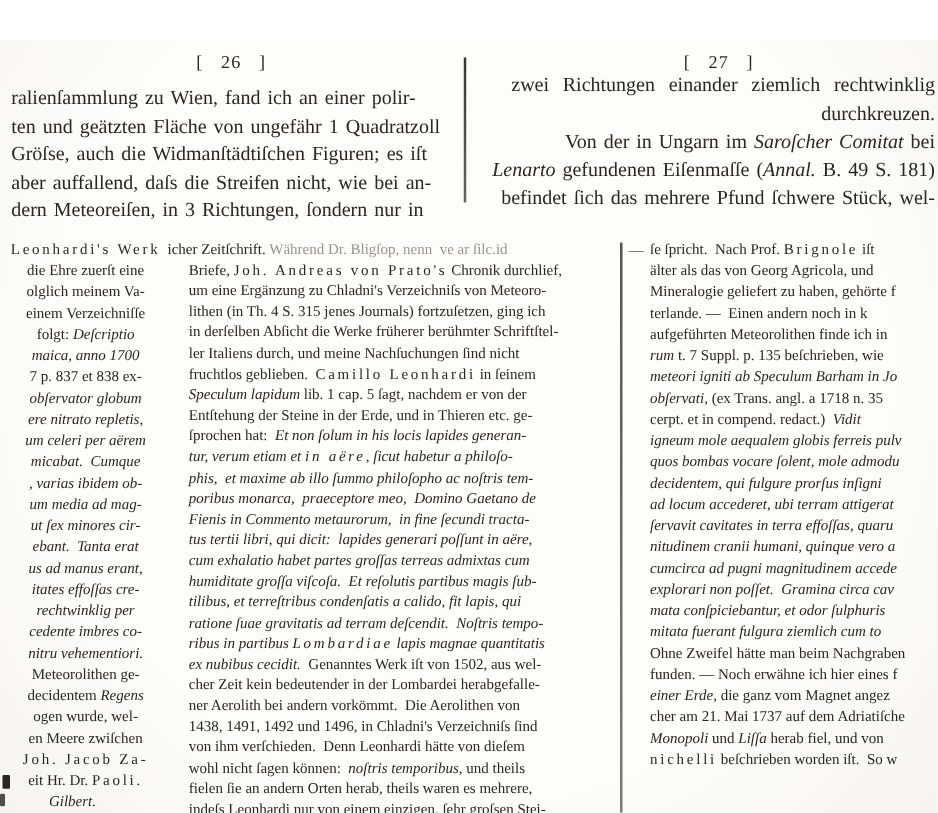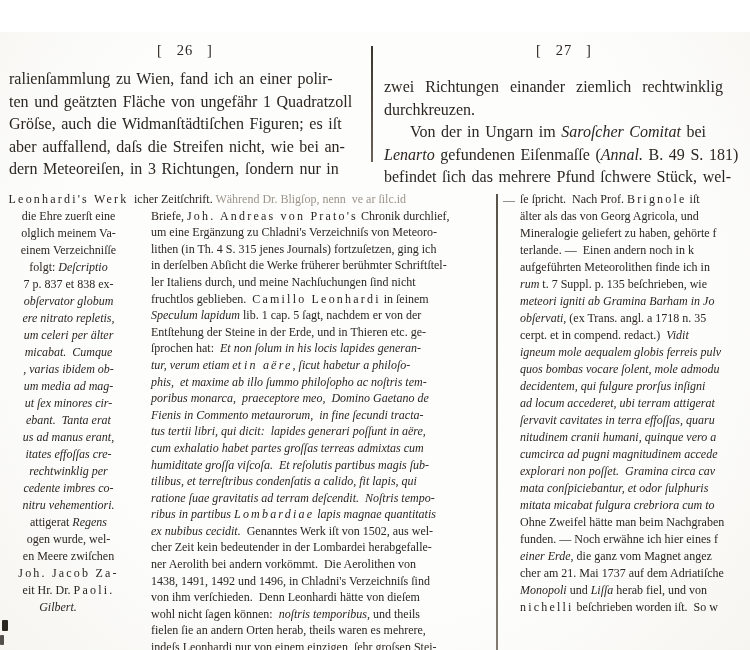--- a/index.html
+++ b/index.html
@@ -16,25 +16,25 @@
   .sp { letter-spacing:2.2px; }
   .it.sp { letter-spacing:2.2px; }
   .faded { color:#9b948a; filter:blur(0.6px); }
   .wide { word-spacing:7px; }
 
   .folio {
     position:absolute; top:10px; width:250px; text-align:center;
     font-size:14.5px; letter-spacing:1px; white-space:pre;
   }
   #folio-left { left:60px; }
-  #folio-right { left:439px; }
+  #folio-right { left:450px; }
 
   .body-text { position:absolute; font-size:16px; line-height:22.6px; word-spacing:1.6px; }
   #body-left  { left:9px;   top:36px; width:362px; }
-  #body-right { left:384px; top:44px; width:364px; }
+  #body-right { left:384px; top:26px; width:364px;text-align:right; }
 
   .vrule { position:absolute; width:2px; background:linear-gradient(var(--rule), #6b635a); }
   #rule-top    { left:371px; top:14px;  height:116px; }
   #rule-bottom { left:496px; top:162px; height:456px; opacity:.85; }
 
   .footnote { position:absolute; font-size:12px; }
   #fn-left  { left:5px;     top:159px; width:127px; line-height:17px;   text-align:center; }
   #fn-mid   { left:151px; top:159px; width:322px; line-height:16.6px; }
   #fn-right { left:520px; top:159px; width:230px; line-height:17px; }
 
@@ -69,35 +69,37 @@
       <div class="line"><span class="it">Lenarto</span><span> gefundenen Eiſenmaſſe (</span><span class="it">Annal.</span><span> B. 49 S. 181)</span></div>
       <div class="line"><span>befindet ſich das mehrere Pfund ſchwere Stück, wel-</span></div>
     </div>
 
   <div class="footnote" id="fn-left">
       <div class="line"><span class="sp">Leonhardi's Werk</span></div>
       <div class="line"><span>die Ehre zuerſt eine</span></div>
       <div class="line"><span>olglich meinem Va-</span></div>
       <div class="line"><span>einem Verzeichniſſe</span></div>
       <div class="line"><span>folgt: </span><span class="it">Deſcriptio</span></div>
+      <div class="line"><span class="it">maica, anno 1700</span></div>
       <div class="line"><span>7 p. 837 et 838 ex-</span></div>
       <div class="line"><span class="it">obſervator globum</span></div>
       <div class="line"><span class="it">ere nitrato repletis,</span></div>
-      <div class="line"><span class="it">um celeri per älter</span></div>
+      <div class="line"><span class="it">um celeri per aërem</span></div>
       <div class="line"><span class="it">micabat.  Cumque</span></div>
       <div class="line"><span class="it">, varias ibidem ob-</span></div>
       <div class="line"><span class="it">um media ad mag-</span></div>
       <div class="line"><span class="it">ut ſex minores cir-</span></div>
       <div class="line"><span class="it">ebant.  Tanta erat</span></div>
       <div class="line"><span class="it">us ad manus erant,</span></div>
       <div class="line"><span class="it">itates effoſſas cre-</span></div>
       <div class="line"><span class="it">rechtwinklig per</span></div>
       <div class="line"><span class="it">cedente imbres co-</span></div>
       <div class="line"><span class="it">nitru vehementiori.</span></div>
-      <div class="line"><span>attigerat </span><span class="it">Regens</span></div>
+      <div class="line"><span>Meteorolithen ge-</span></div>
+      <div class="line"><span>decidentem </span><span class="it">Regens</span></div>
       <div class="line"><span>ogen wurde, wel-</span></div>
       <div class="line"><span>en Meere zwiſchen</span></div>
       <div class="line"><span class="sp">Joh. Jacob Za-</span></div>
       <div class="line"><span>eit Hr. Dr. </span><span class="sp">Paoli.</span></div>
       <div class="line"><span class="it">Gilbert.       </span></div>
     </div>
 
   <div class="footnote" id="fn-mid">
       <div class="line" style="text-indent: -17px;"><span>icher Zeitſchrift. </span><span class="faded">Während Dr. Bligſop, nenn  ve ar ſilc.id</span></div>
       <div class="line"><span>Briefe, </span><span class="sp">Joh. Andreas von Prato's</span><span> Chronik durchlief,</span></div>
@@ -133,33 +135,33 @@
 
   <div id="fn-dash">—</div>
 
   <div class="footnote" id="fn-right">
       <div class="line"><span>ſe ſpricht.  Nach Prof. </span><span class="sp">Brignole</span><span> iſt</span></div>
       <div class="line"><span>älter als das von Georg Agricola, und</span></div>
       <div class="line"><span>Mineralogie geliefert zu haben, gehörte f</span></div>
       <div class="line"><span>terlande. —  Einen andern noch in k</span></div>
       <div class="line"><span>aufgeführten Meteorolithen finde ich in</span></div>
       <div class="line"><span class="it">rum</span><span> t. 7 Suppl. p. 135 beſchrieben, wie</span></div>
-      <div class="line"><span class="it">meteori igniti ab Gramina Barham in Jo</span></div>
+      <div class="line"><span class="it">meteori igniti ab Speculum Barham in Jo</span></div>
       <div class="line"><span class="it">obſervati,</span><span> (ex Trans. angl. a 1718 n. 35</span></div>
       <div class="line"><span>cerpt. et in compend. redact.)  </span><span class="it">Vidit</span></div>
       <div class="line"><span class="it">igneum mole aequalem globis ferreis pulv</span></div>
       <div class="line"><span class="it">quos bombas vocare ſolent, mole admodu</span></div>
       <div class="line"><span class="it">decidentem, qui fulgure prorſus inſigni</span></div>
       <div class="line"><span class="it">ad locum accederet, ubi terram attigerat</span></div>
       <div class="line"><span class="it">ſervavit cavitates in terra effoſſas, quaru</span></div>
       <div class="line"><span class="it">nitudinem cranii humani, quinque vero a</span></div>
       <div class="line"><span class="it">cumcirca ad pugni magnitudinem accede</span></div>
       <div class="line"><span class="it">explorari non poſſet.  Gramina circa cav</span></div>
       <div class="line"><span class="it">mata conſpiciebantur, et odor ſulphuris</span></div>
-      <div class="line"><span class="it">mitata micabat fulgura crebriora cum to</span></div>
+      <div class="line"><span class="it">mitata fuerant fulgura ziemlich cum to</span></div>
       <div class="line"><span>Ohne Zweifel hätte man beim Nachgraben</span></div>
       <div class="line"><span>funden. — Noch erwähne ich hier eines f</span></div>
       <div class="line"><span class="it">einer Erde</span><span>, die ganz vom Magnet angez</span></div>
       <div class="line"><span>cher am 21. Mai 1737 auf dem Adriatiſche</span></div>
       <div class="line"><span class="it">Monopoli</span><span> und </span><span class="it">Liſſa</span><span> herab fiel, und von</span></div>
       <div class="line"><span class="sp">nichelli</span><span> beſchrieben worden iſt.  So w</span></div>
     </div>
 
   <div class="smudge" id="smudge-1"></div>
   <div class="smudge" id="smudge-2"></div>

